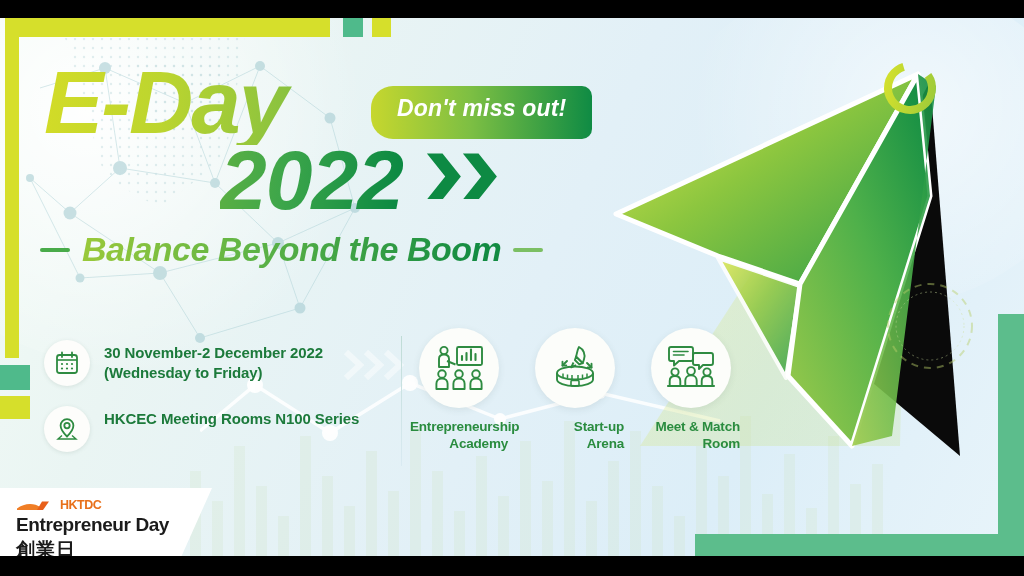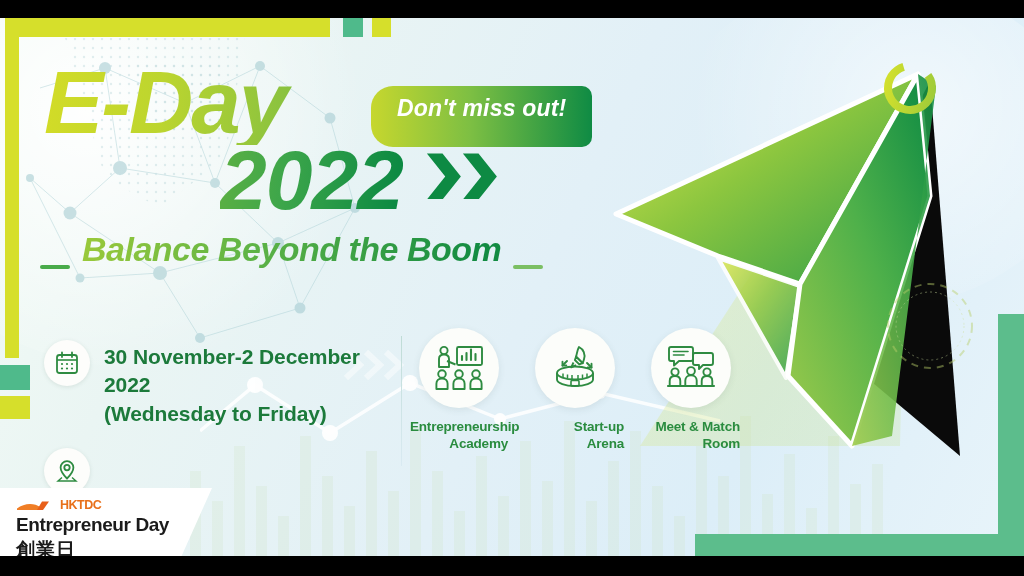--- a/index.html
+++ b/index.html
@@ -108,52 +108,52 @@
     -webkit-background-clip:text; background-clip:text; color:transparent;
   }
   .chevs { display:flex; gap:2px; margin-bottom:8px; }
   .chev {
     width:34px; height:46px;
     background:#0d8a43;
     clip-path:polygon(0 0, 46% 0, 100% 50%, 46% 100%, 0 100%, 54% 50%);
   }
 
   .tagline-row {
-    display:flex; align-items:flex-end; gap:12px;
+    display:flex; align-items:center; gap:12px;
     margin-top:10px; margin-left:-4px;
   }
   .dash { width:30px; height:4px; background:#49ab4a; border-radius:2px; }
   .dash.right { background:#7bbf63; }
   .tagline {
     font-size:34px; font-weight:bold; font-style:italic; letter-spacing:-.5px;
     background:linear-gradient(95deg,#9ac93a 0%, #5fb446 40%, #128b42 95%);
     -webkit-background-clip:text; background-clip:text; color:transparent;
     white-space:nowrap;
   }
 
   
   .badge {
     position:absolute; left:371px; top:68px; z-index:25;
-    padding:9px 26px 25px 26px;
+    padding:9px 26px 17px 26px;
     border-radius:22px 10px 10px 22px;
     background:linear-gradient(90deg,#c6d72e 0%, #7dbf43 45%, #0f8b44 100%);
     color:#fff; font-size:23px; font-weight:bold; font-style:italic;
     letter-spacing:.2px; white-space:nowrap;
   }
 
   
   .info { position:absolute; left:44px; top:322px; z-index:22; width:350px; }
   .info-row { display:flex; align-items:flex-start; gap:14px; margin-bottom:20px; }
   .ico-circle {
     flex:0 0 auto; width:46px; height:46px; border-radius:50%;
     background:#fdfdfb; box-shadow:0 1px 4px rgba(60,90,80,.13);
     display:flex; align-items:center; justify-content:center;
   }
   .info-text {
-    font-size:21px; font-weight:bold; color:#1c7a3b;
+    font-size:15px; font-weight:bold; color:#1c7a3b;
     line-height:1.35; padding-top:3px; letter-spacing:-.1px;
   }
 
   
   .divider {
     position:absolute; left:401px; top:318px; width:1px; height:130px;
     background:linear-gradient(#bfdcd6,#d9eaf2); z-index:20;
   }
   .wm-chev { position:absolute; left:340px; top:330px; z-index:14; opacity:.5; }
 
@@ -387,20 +387,21 @@
 
       <div class="info-row">
         <div class="ico-circle">
           <svg width="26" height="26" viewBox="0 0 26 26" fill="none" stroke="#2e8b41" stroke-width="1.8">
             <path d="M13 3.2c-3.6 0-6.4 2.8-6.4 6.3 0 4.6 6.4 11 6.4 11s6.4-6.4 6.4-11c0-3.5-2.8-6.3-6.4-6.3z"></path>
             <circle cx="13" cy="9.6" r="2.7"></circle>
             <path d="M8 19.5 L4 23 H22 L18 19.5" stroke-width="1.4"></path>
           </svg>
         </div>
         <div class="info-text">
+          <div>HKCEC Meeting Rooms N100 Series</div>
         </div>
       </div>
     </div>
 
     <svg class="wm-chev" width="70" height="34" viewBox="0 0 70 34">
       <g fill="none" stroke="#ffffff" stroke-width="6" opacity=".9">
         <path d="M6 4 L20 17 L6 30"></path>
           <path d="M26 4 L40 17 L26 30"></path>
           <path d="M46 4 L60 17 L46 30"></path>
       </g>

